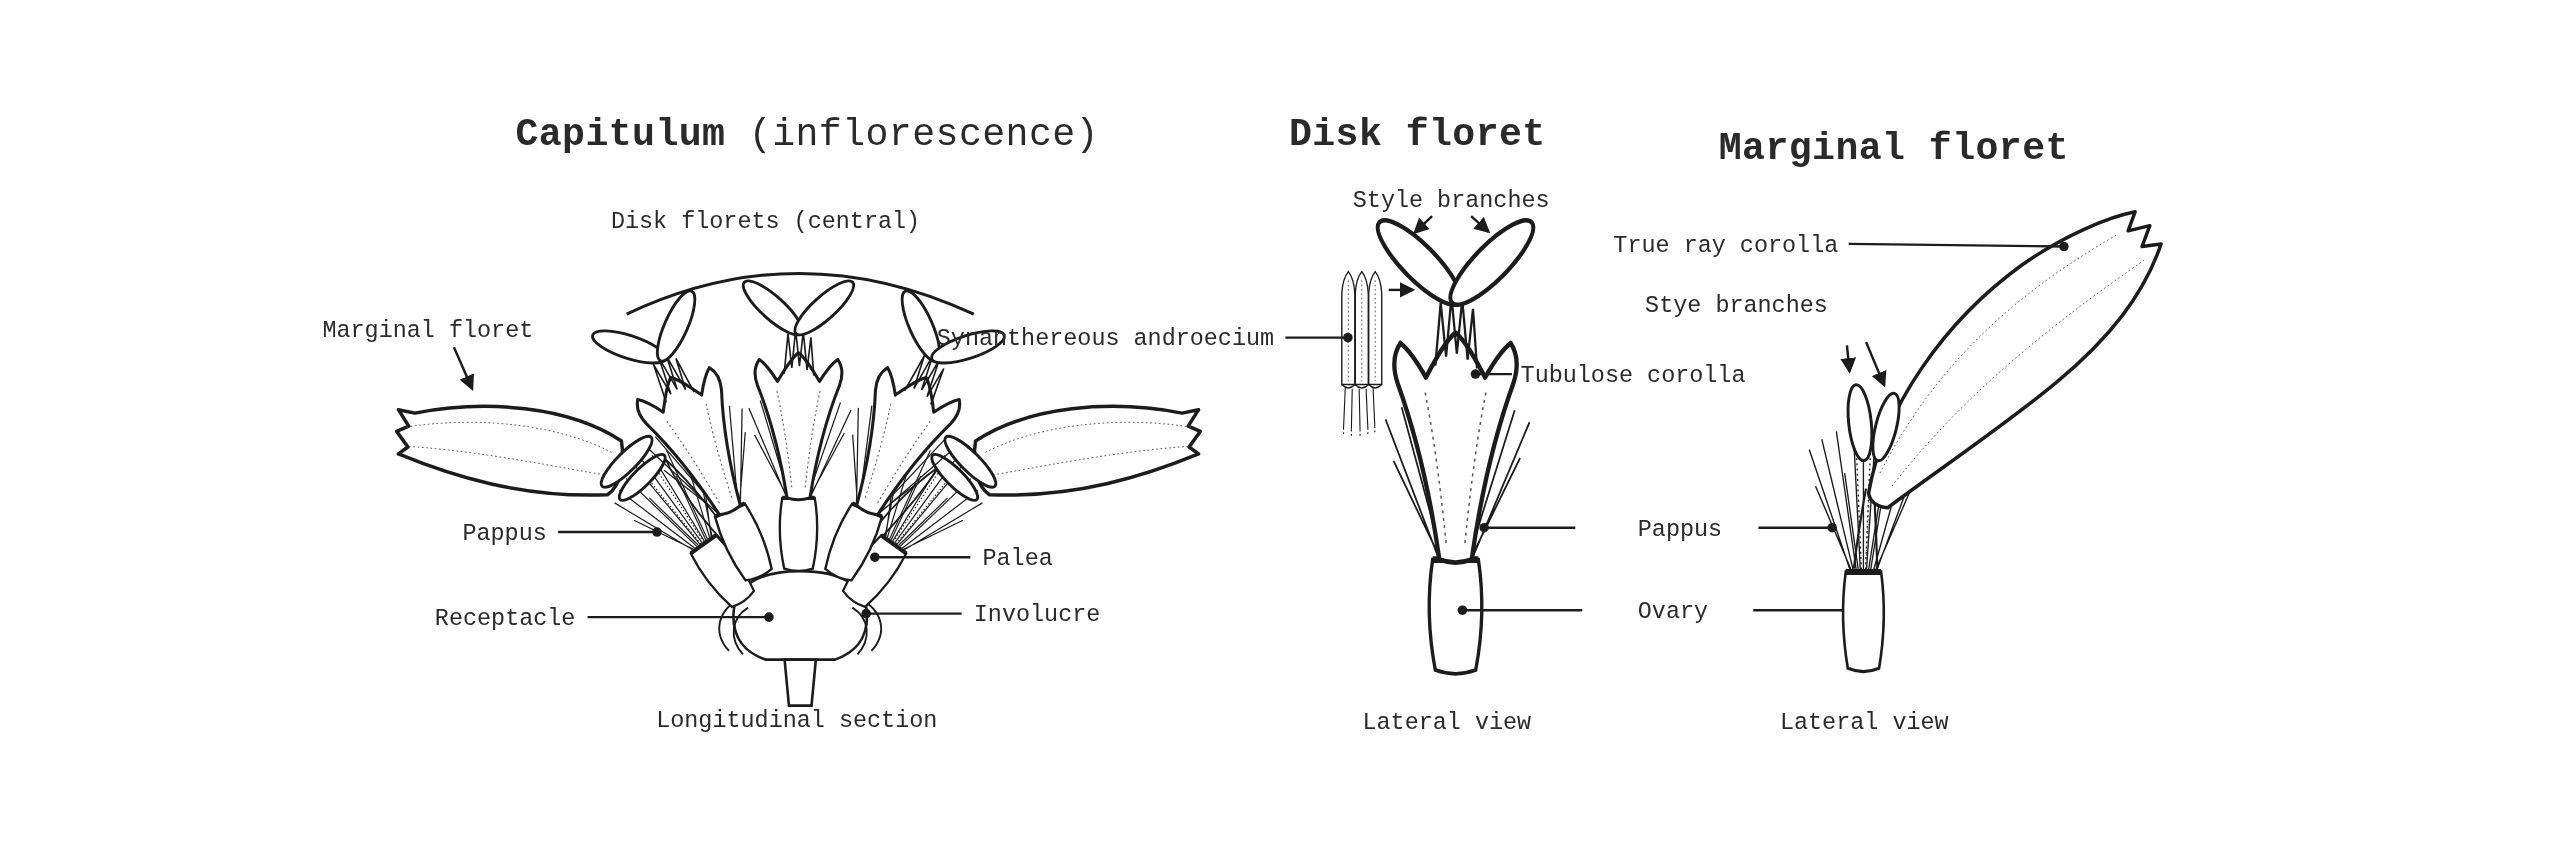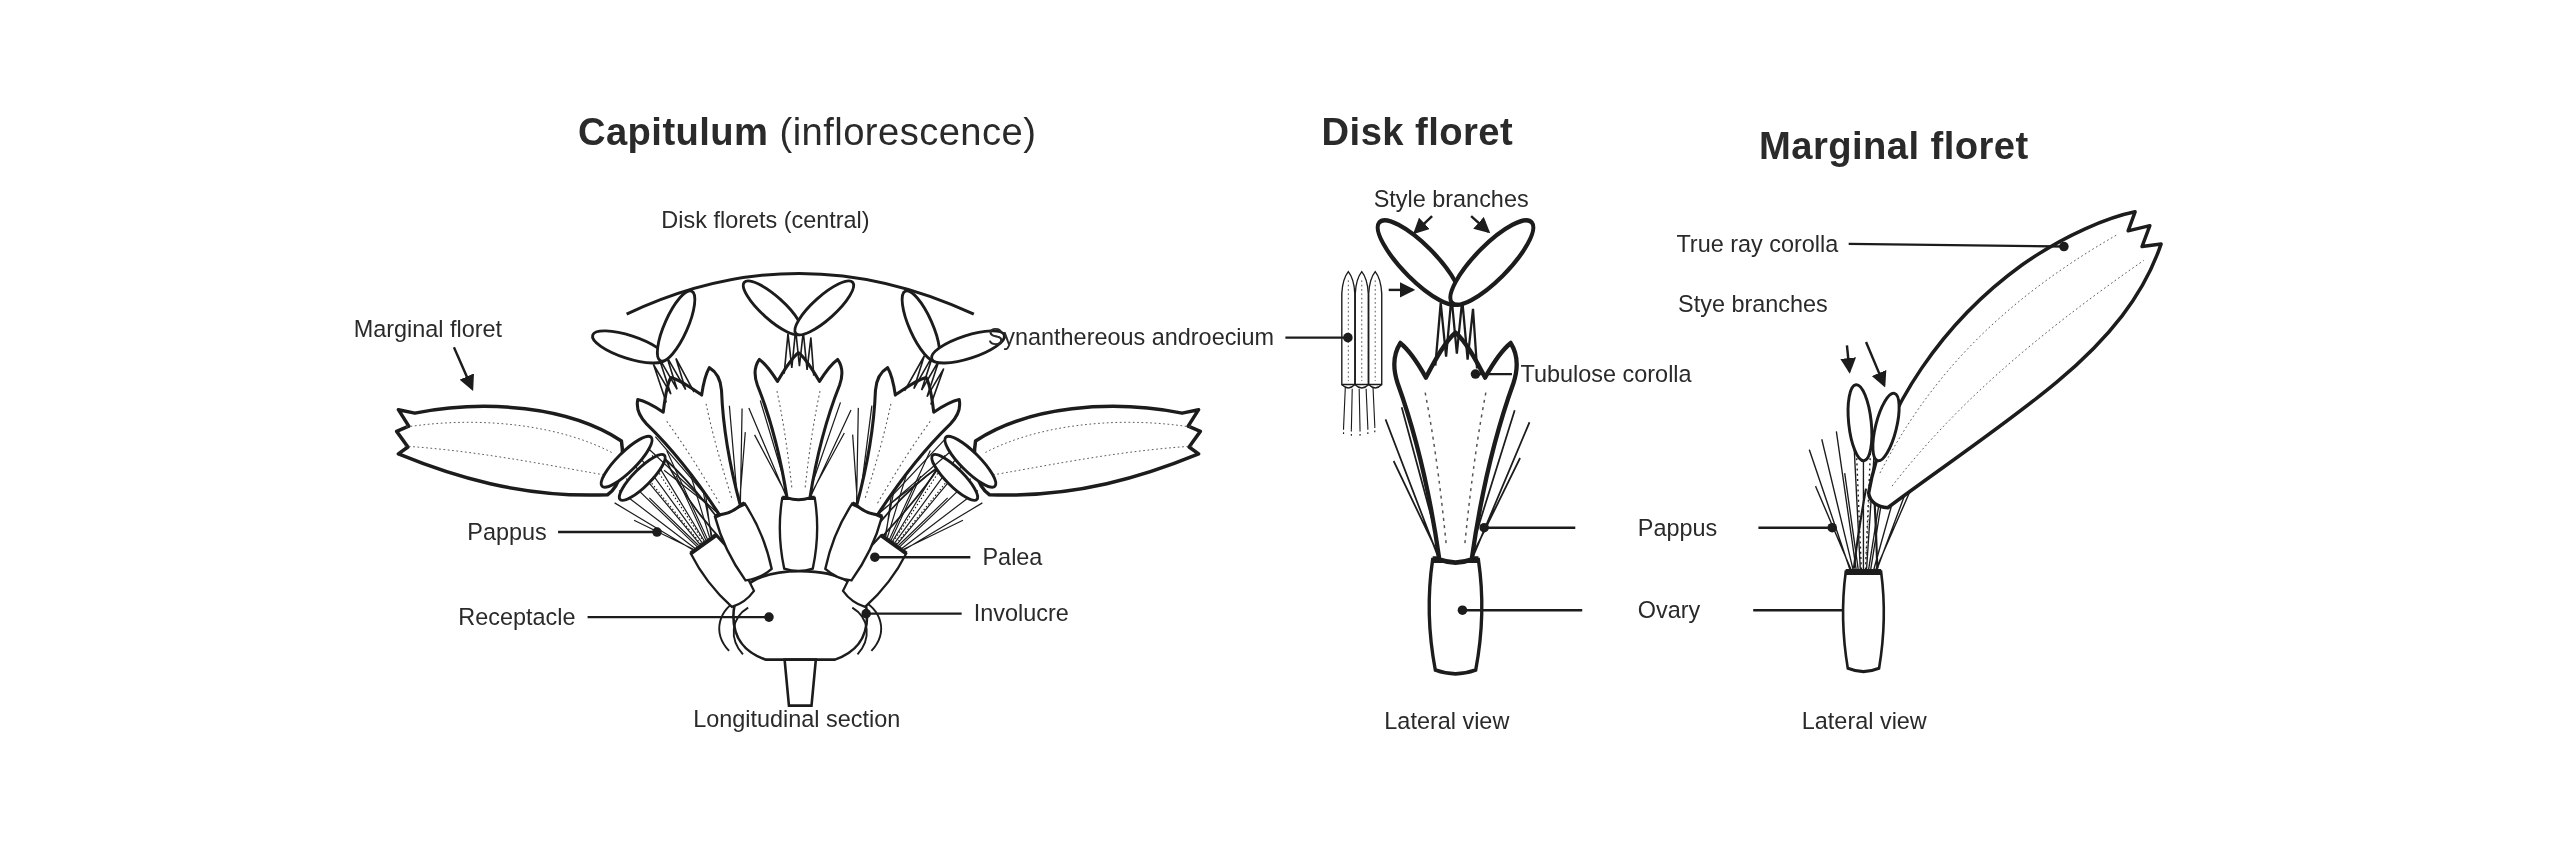--- a/index.html
+++ b/index.html
@@ -1,18 +1,18 @@
 <!DOCTYPE html>
 <html style="font-size:14px"><head>
 <meta charset="utf-8">
 <style>
   html,body{margin:0;padding:0;background:#ffffff;}
   .stage{
     position:relative;width:2576px;height:816px;background:#ffffff;overflow:hidden;
-    font-family:Liberation Sans, sans-serif;
+    font-family:Liberation Mono, monospace;
   }
   svg{position:absolute;left:0;top:0;}
   text{fill:#2a2a2a;}
   .title{font-size:44px;font-weight:bold;letter-spacing:.5px;}
   .title-light{font-size:44px;font-weight:normal;}
   .lbl{font-size:27px;font-weight:normal;}
   .cap{font-size:27px;font-weight:normal;}
   .bold-line{stroke:#1c1c1c;stroke-width:3.4;fill:none;}
   .thin{stroke:#1c1c1c;stroke-width:1.3;fill:none;}
   .dots{stroke:#555;stroke-width:1.1;fill:none;stroke-dasharray:2 3;}

